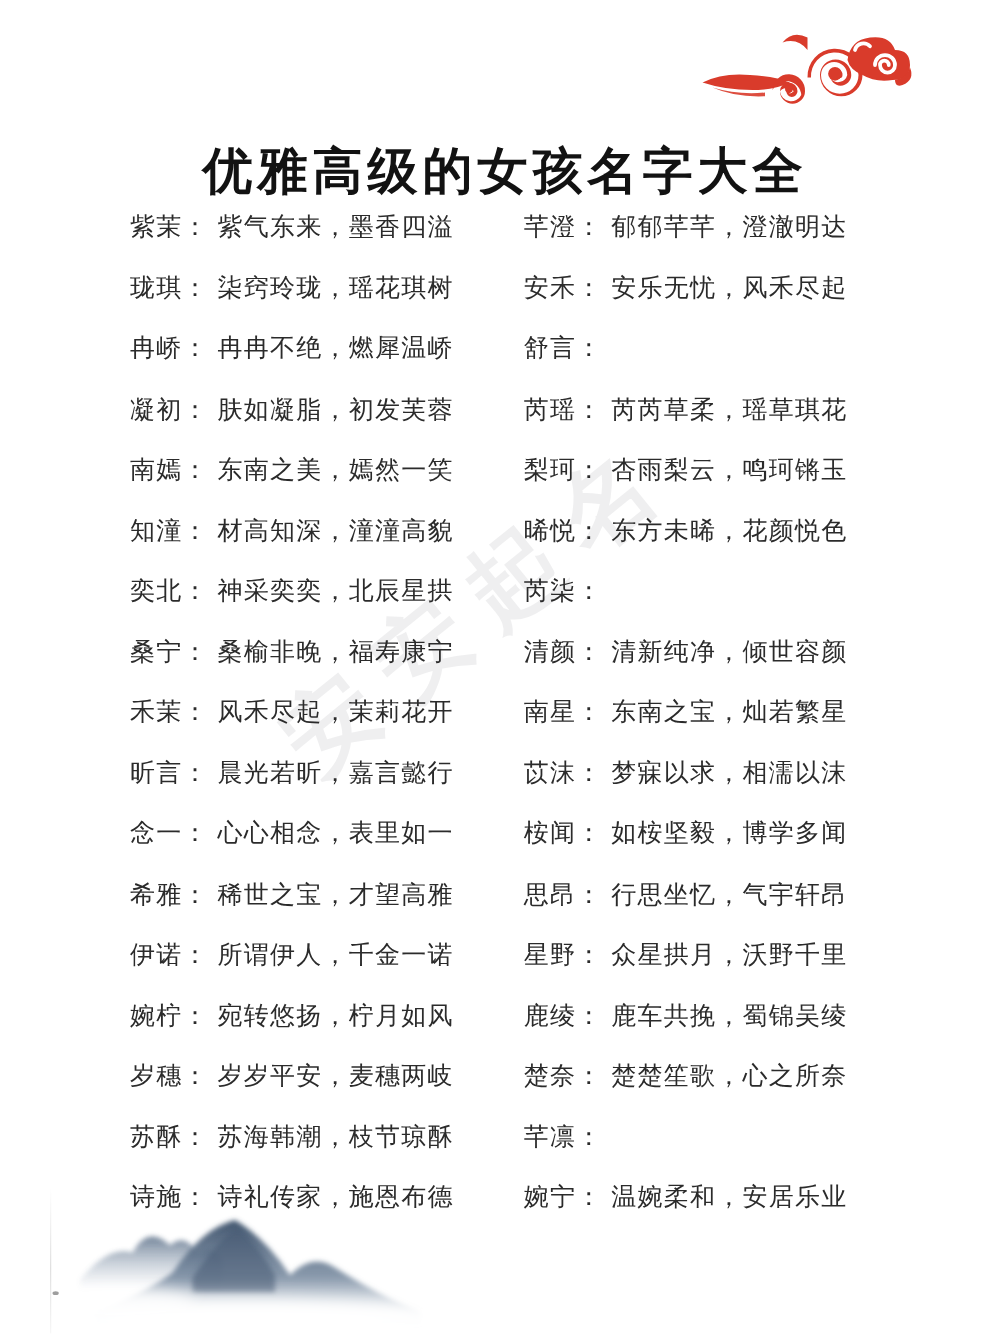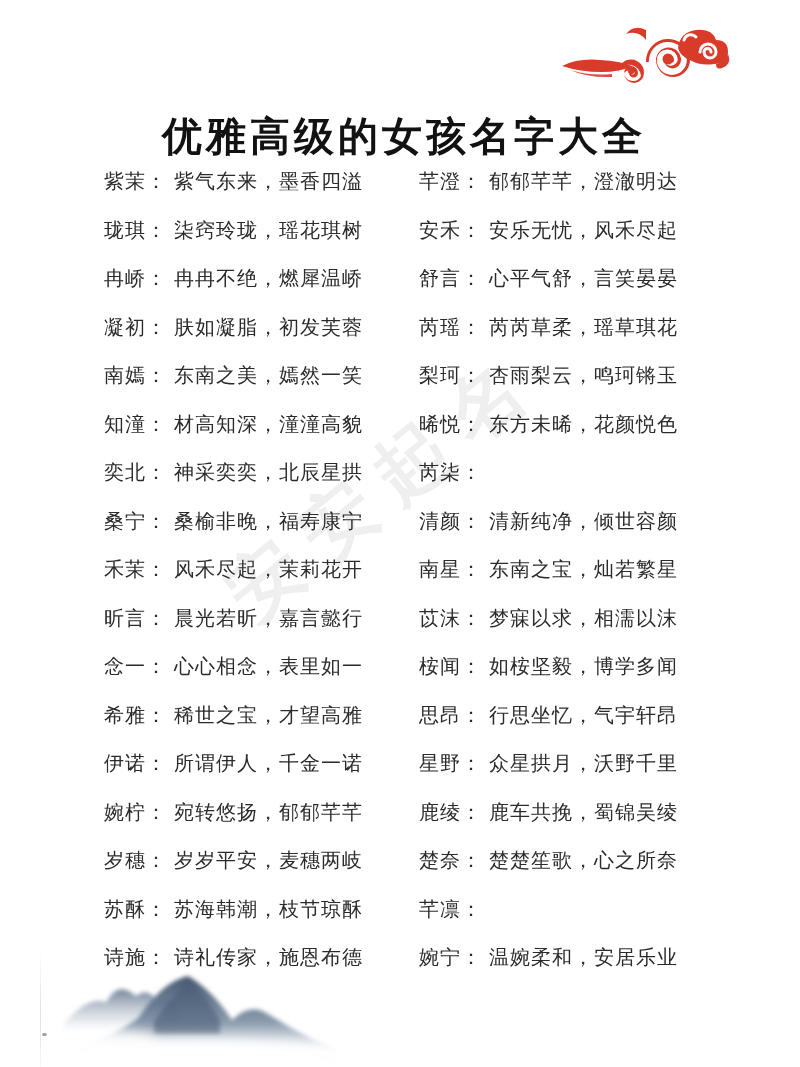--- a/index.html
+++ b/index.html
@@ -180,21 +180,21 @@
 
   <div class="entry">
         <span class="entry-name">伊诺</span>
         <span class="entry-colon">：</span>
         <span class="entry-desc">所谓伊人，千金一诺</span>
       </div>
 
   <div class="entry">
         <span class="entry-name">婉柠</span>
         <span class="entry-colon">：</span>
-        <span class="entry-desc">宛转悠扬，郁郁芊芊</span>
+        <span class="entry-desc">宛转悠扬，柠月如风</span>
       </div>
 
   <div class="entry">
         <span class="entry-name">岁穗</span>
         <span class="entry-colon">：</span>
         <span class="entry-desc">岁岁平安，麦穗两岐</span>
       </div>
 
   <div class="entry">
         <span class="entry-name">苏酥</span>
@@ -217,21 +217,20 @@
 
   <div class="entry">
         <span class="entry-name">安禾</span>
         <span class="entry-colon">：</span>
         <span class="entry-desc">安乐无忧，风禾尽起</span>
       </div>
 
   <div class="entry">
         <span class="entry-name">舒言</span>
         <span class="entry-colon">：</span>
-        <span class="entry-desc">心平气舒，言笑晏晏</span>
       </div>
 
   <div class="entry">
         <span class="entry-name">芮瑶</span>
         <span class="entry-colon">：</span>
         <span class="entry-desc">芮芮草柔，瑶草琪花</span>
       </div>
 
   <div class="entry">
         <span class="entry-name">梨珂</span>

